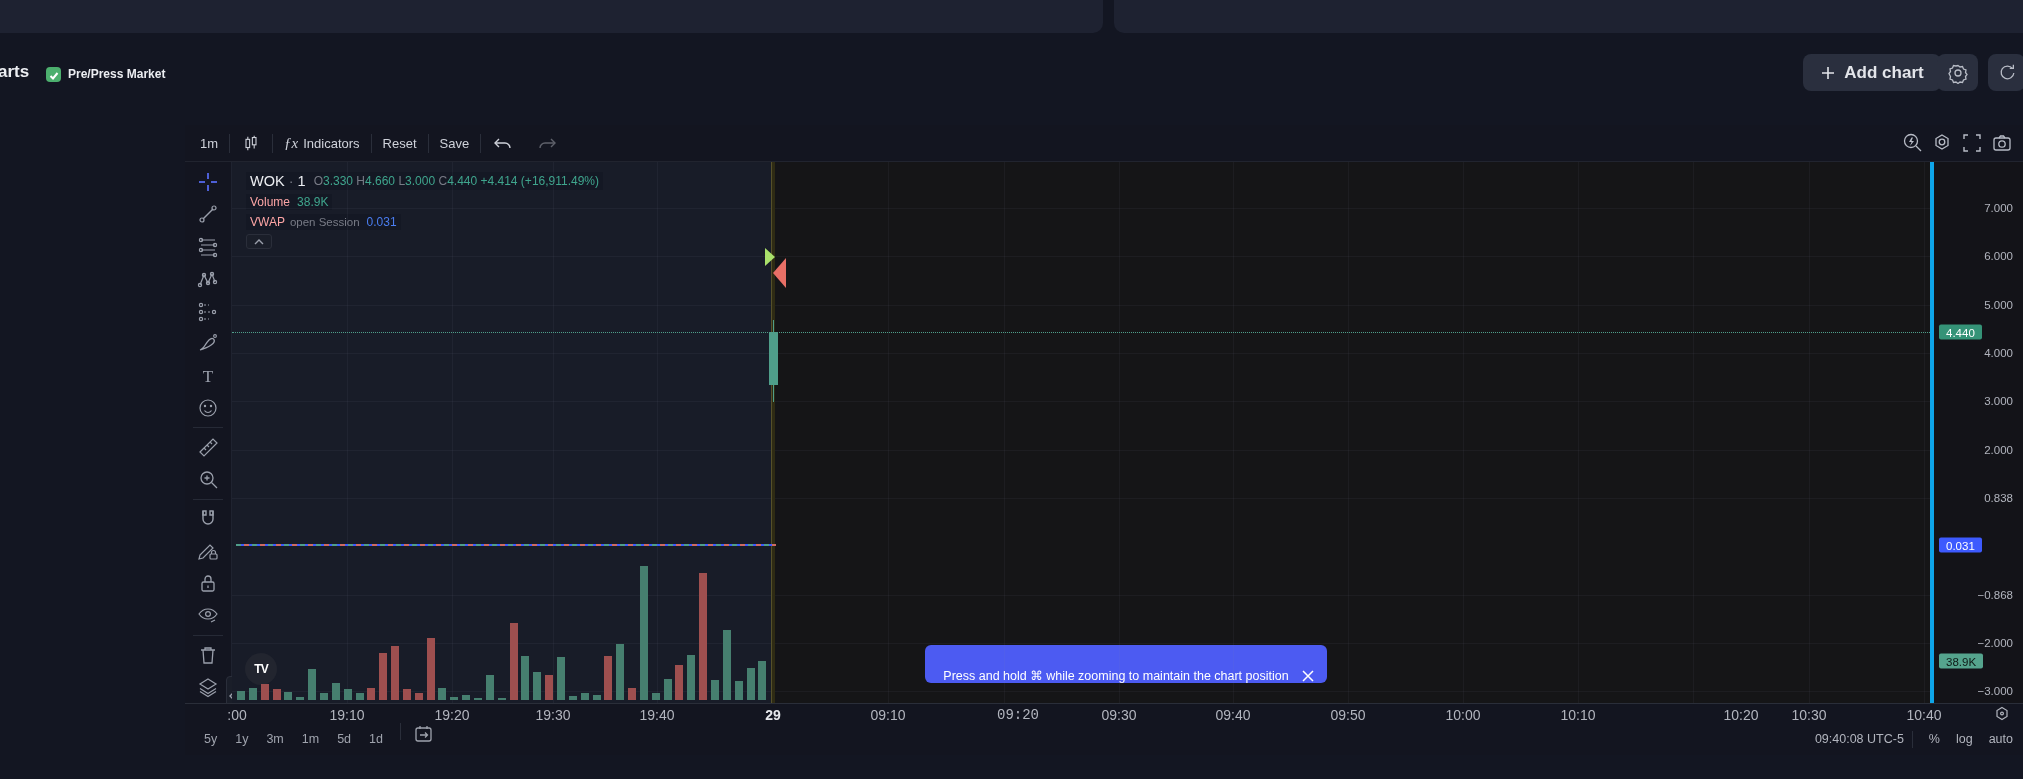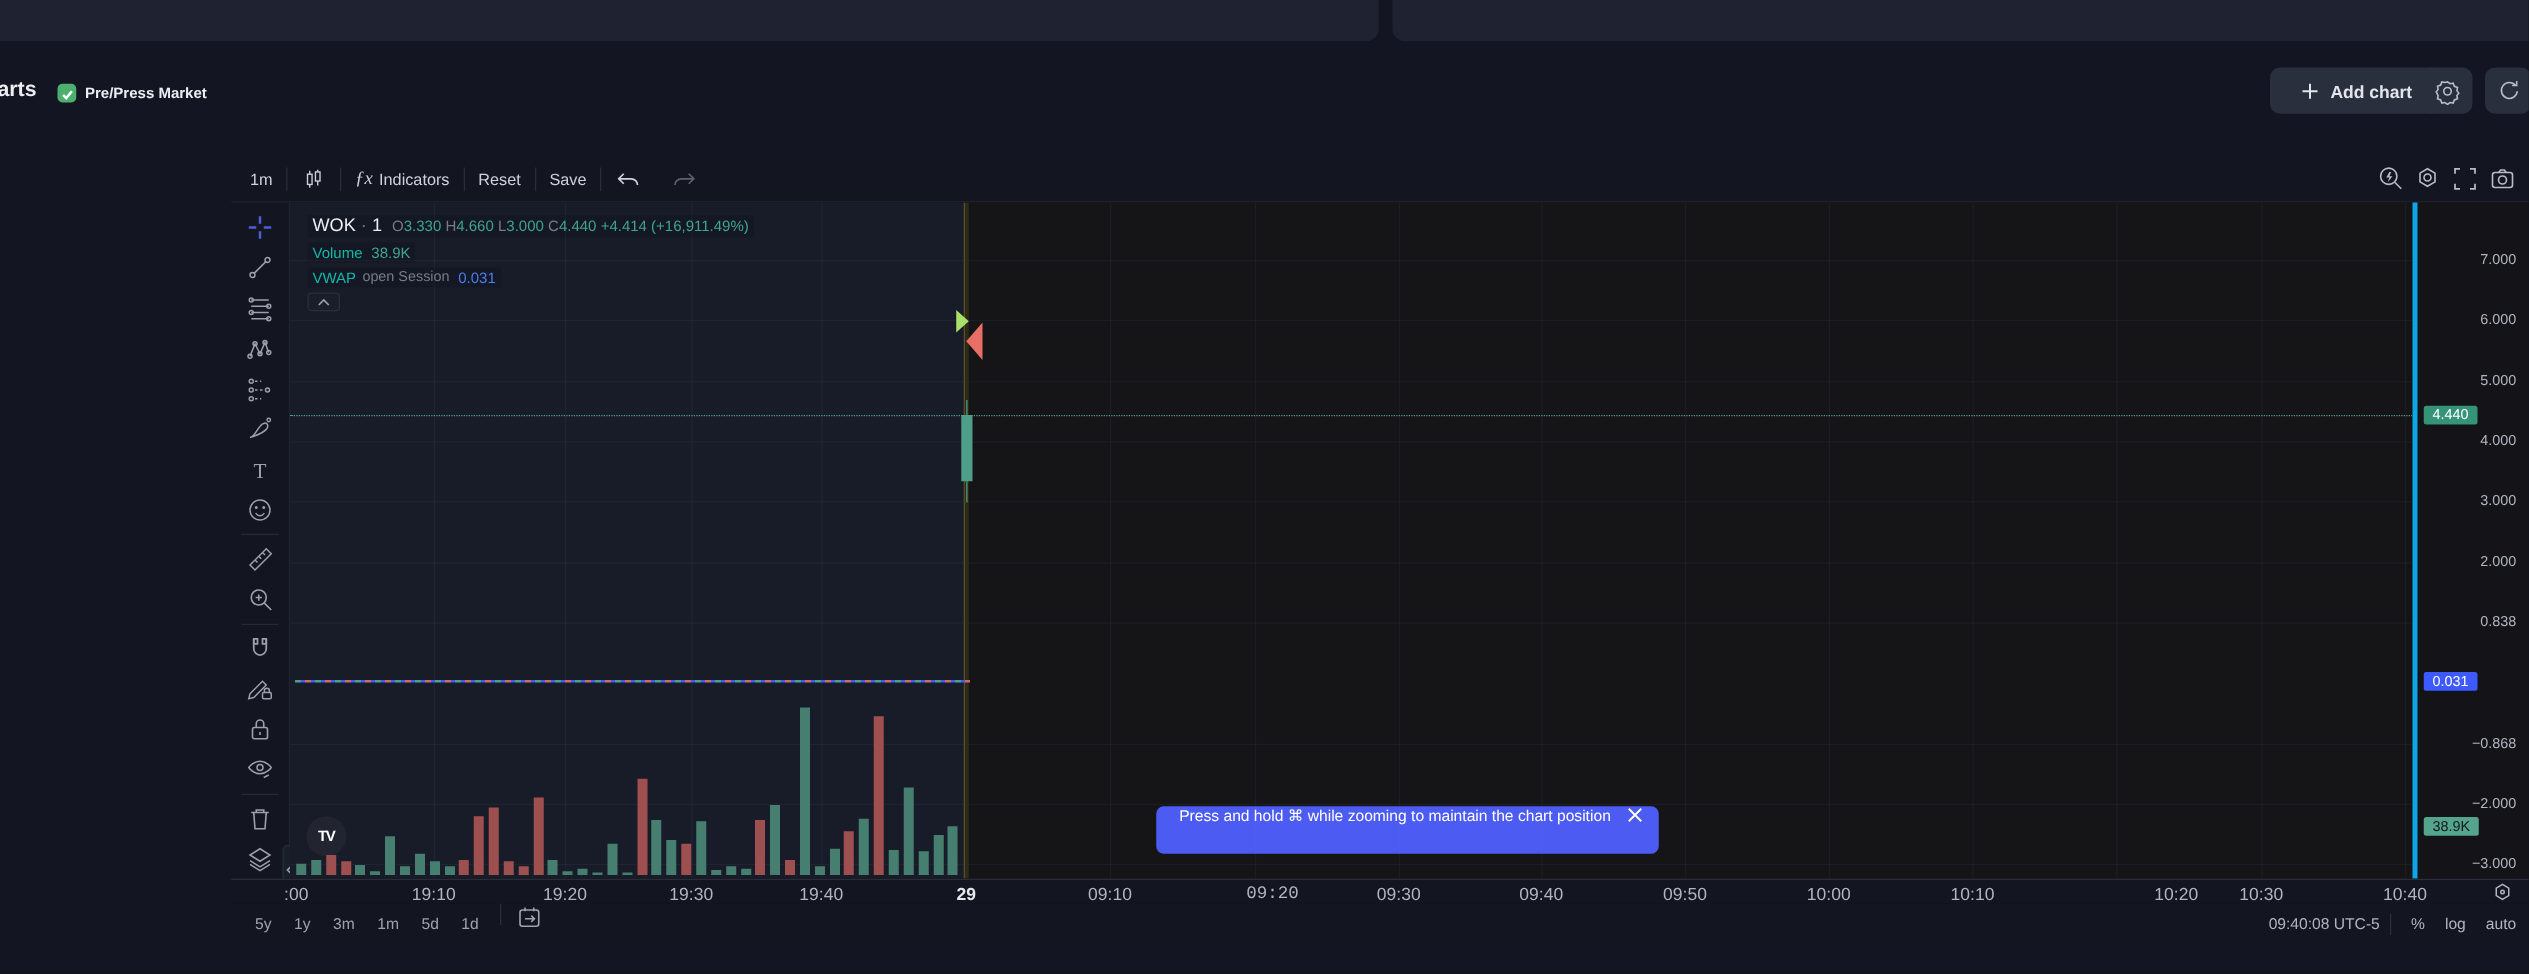--- a/index.html
+++ b/index.html
@@ -9,21 +9,21 @@
   
   .top-panel { position:absolute; top:0; height:33px; background:#1e2231; }
   .top-panel.left { left:0; width:1103px; border-bottom-right-radius:10px; }
   .top-panel.right { left:1114px; width:909px; border-bottom-left-radius:10px; }
 
   
   .hdr-title { position:absolute; left:-2px; top:62px; font-size:17px; font-weight:bold; color:#eceef2; }
   .chkbox { position:absolute; left:46px; top:67px; width:15px; height:15px; background:#4caf6e; border-radius:4px; display:flex; align-items:center; justify-content:center; }
   .chk-label { position:absolute; left:68px; top:67px; font-size:12px; font-weight:bold; color:#eceef2; }
   .btn { position:absolute; background:#2a2f3e; border-radius:8px; display:flex; align-items:center; justify-content:center; gap:8px; color:#e3e5ea; cursor:pointer; }
-  .btn-add { left:1803px; top:54px; width:138px; height:37px; font-size:14px; font-weight:bold;margin-left:13px; }
+  .btn-add { left:1803px; top:54px; width:138px; height:37px; font-size:17px; font-weight:bold; }
   .btn-sq1 { left:1937px; top:54px; width:41px; height:37px; }
   .btn-sq2 { left:1988px; top:54px; width:37px; height:37px; }
 
   
   .widget { position:absolute; left:185px; top:125px; width:1838px; height:630px; background:#131520; }
   .cw-toolbar { position:absolute; left:0; top:0; width:100%; height:37px; background:#131520; border-bottom:1px solid #21242f; display:flex; align-items:center; }
   .tb-left { display:flex; align-items:center; height:100%; padding-left:4px; }
   .tb-item { display:flex; align-items:center; gap:5px; padding:0 11px; height:100%; color:#cfd2da; font-size:13px; cursor:pointer; }
   .tb-sep { width:1px; height:19px; background:#2a2e3a; }
   .tb-right { margin-left:auto; display:flex; align-items:center; padding-right:6px; }
@@ -49,29 +49,29 @@
   .vbar.g { background:#467f6f; } .vbar.r { background:#9e4f4f; }
   .marker { position:absolute; width:0; height:0; }
   .marker.buy  { left:533px; top:86px;  border-top:9px solid transparent; border-bottom:9px solid transparent; border-left:10px solid #a9e06b; }
   .marker.sell { left:541px; top:96px;  border-top:15px solid transparent; border-bottom:15px solid transparent; border-right:13px solid #e86f66; }
 
   .legend { position:absolute; left:14px; top:10px; }
   .leg-row { display:flex; align-items:center; margin-bottom:4px; width:max-content; background:rgba(19,21,32,0.55); padding:1px 4px; }
   .leg-sym { font-size:14.5px; color:#eceef2; }
   .leg-ohlc { font-size:12px; margin-left:8px; color:#787b86; }
   .leg-ohlc b { font-weight:normal; color:#3fa58d; }
-  .leg-small { font-size:12px; color:#14b8a6; }
+  .leg-small { font-size:12px; color:#fca5a5; }
   .leg-val-g { color:#3fa58d; margin-left:7px; font-size:12px; }
   .leg-val-b { color:#4a7df0; margin-left:7px; font-size:12px; }
   .leg-sub { color:#787b86; margin-left:5px; font-size:11.5px; }
   .leg-collapse { width:26px; height:15px; background:#1a1e29; border:1px solid #2a2e3a; border-radius:3px; display:flex; align-items:center; justify-content:center; margin-top:2px; cursor:pointer; }
 
   .tv-logo { position:absolute; left:13px; top:491px; width:32px; height:32px; background:#22252f; border-radius:50%; display:flex; align-items:center; justify-content:center; font-weight:bold; font-size:12px; color:#fff; letter-spacing:-1px; }
 
-  .toast { position:absolute; left:693px; top:483px; width:402px; height:38px; background:#4c5bf2; border-radius:6px; display:flex; align-items:flex-start; padding:0 12px 0 16px; gap:10px; }
+  .toast { position:absolute; left:693px; top:483px; width:402px; height:38px; background:#4c5bf2; border-radius:6px; display:flex; align-items:flex-end; padding:0 12px 0 16px; gap:10px; }
   .toast-text { color:#fff; font-size:12.5px; flex:1; text-align:center; }
 
   .paxis { position:absolute; left:1745px; top:37px; width:93px; height:541px; background:#131318; border-left:4px solid #0ea5e9; }
   .p-label { position:absolute; right:10px; transform:translateY(-50%); font-size:11.5px; color:#b2b5be; }
   .p-badge { position:absolute; left:5px; transform:translateY(-50%); font-size:11.5px; padding:1.5px 7px; border-radius:2px; }
 
   .taxis { position:absolute; left:0; top:578px; width:1838px; height:20px; border-top:1px solid #2a2e39; background:#131520; }
   .t-label { position:absolute; top:3px; transform:translateX(-50%); font-size:14px; color:#b2b5be; }
   .t-label.bold { font-weight:bold; color:#e6e8ec; }
   .taxis-gear { position:absolute; right:12px; top:1px; cursor:pointer; }

